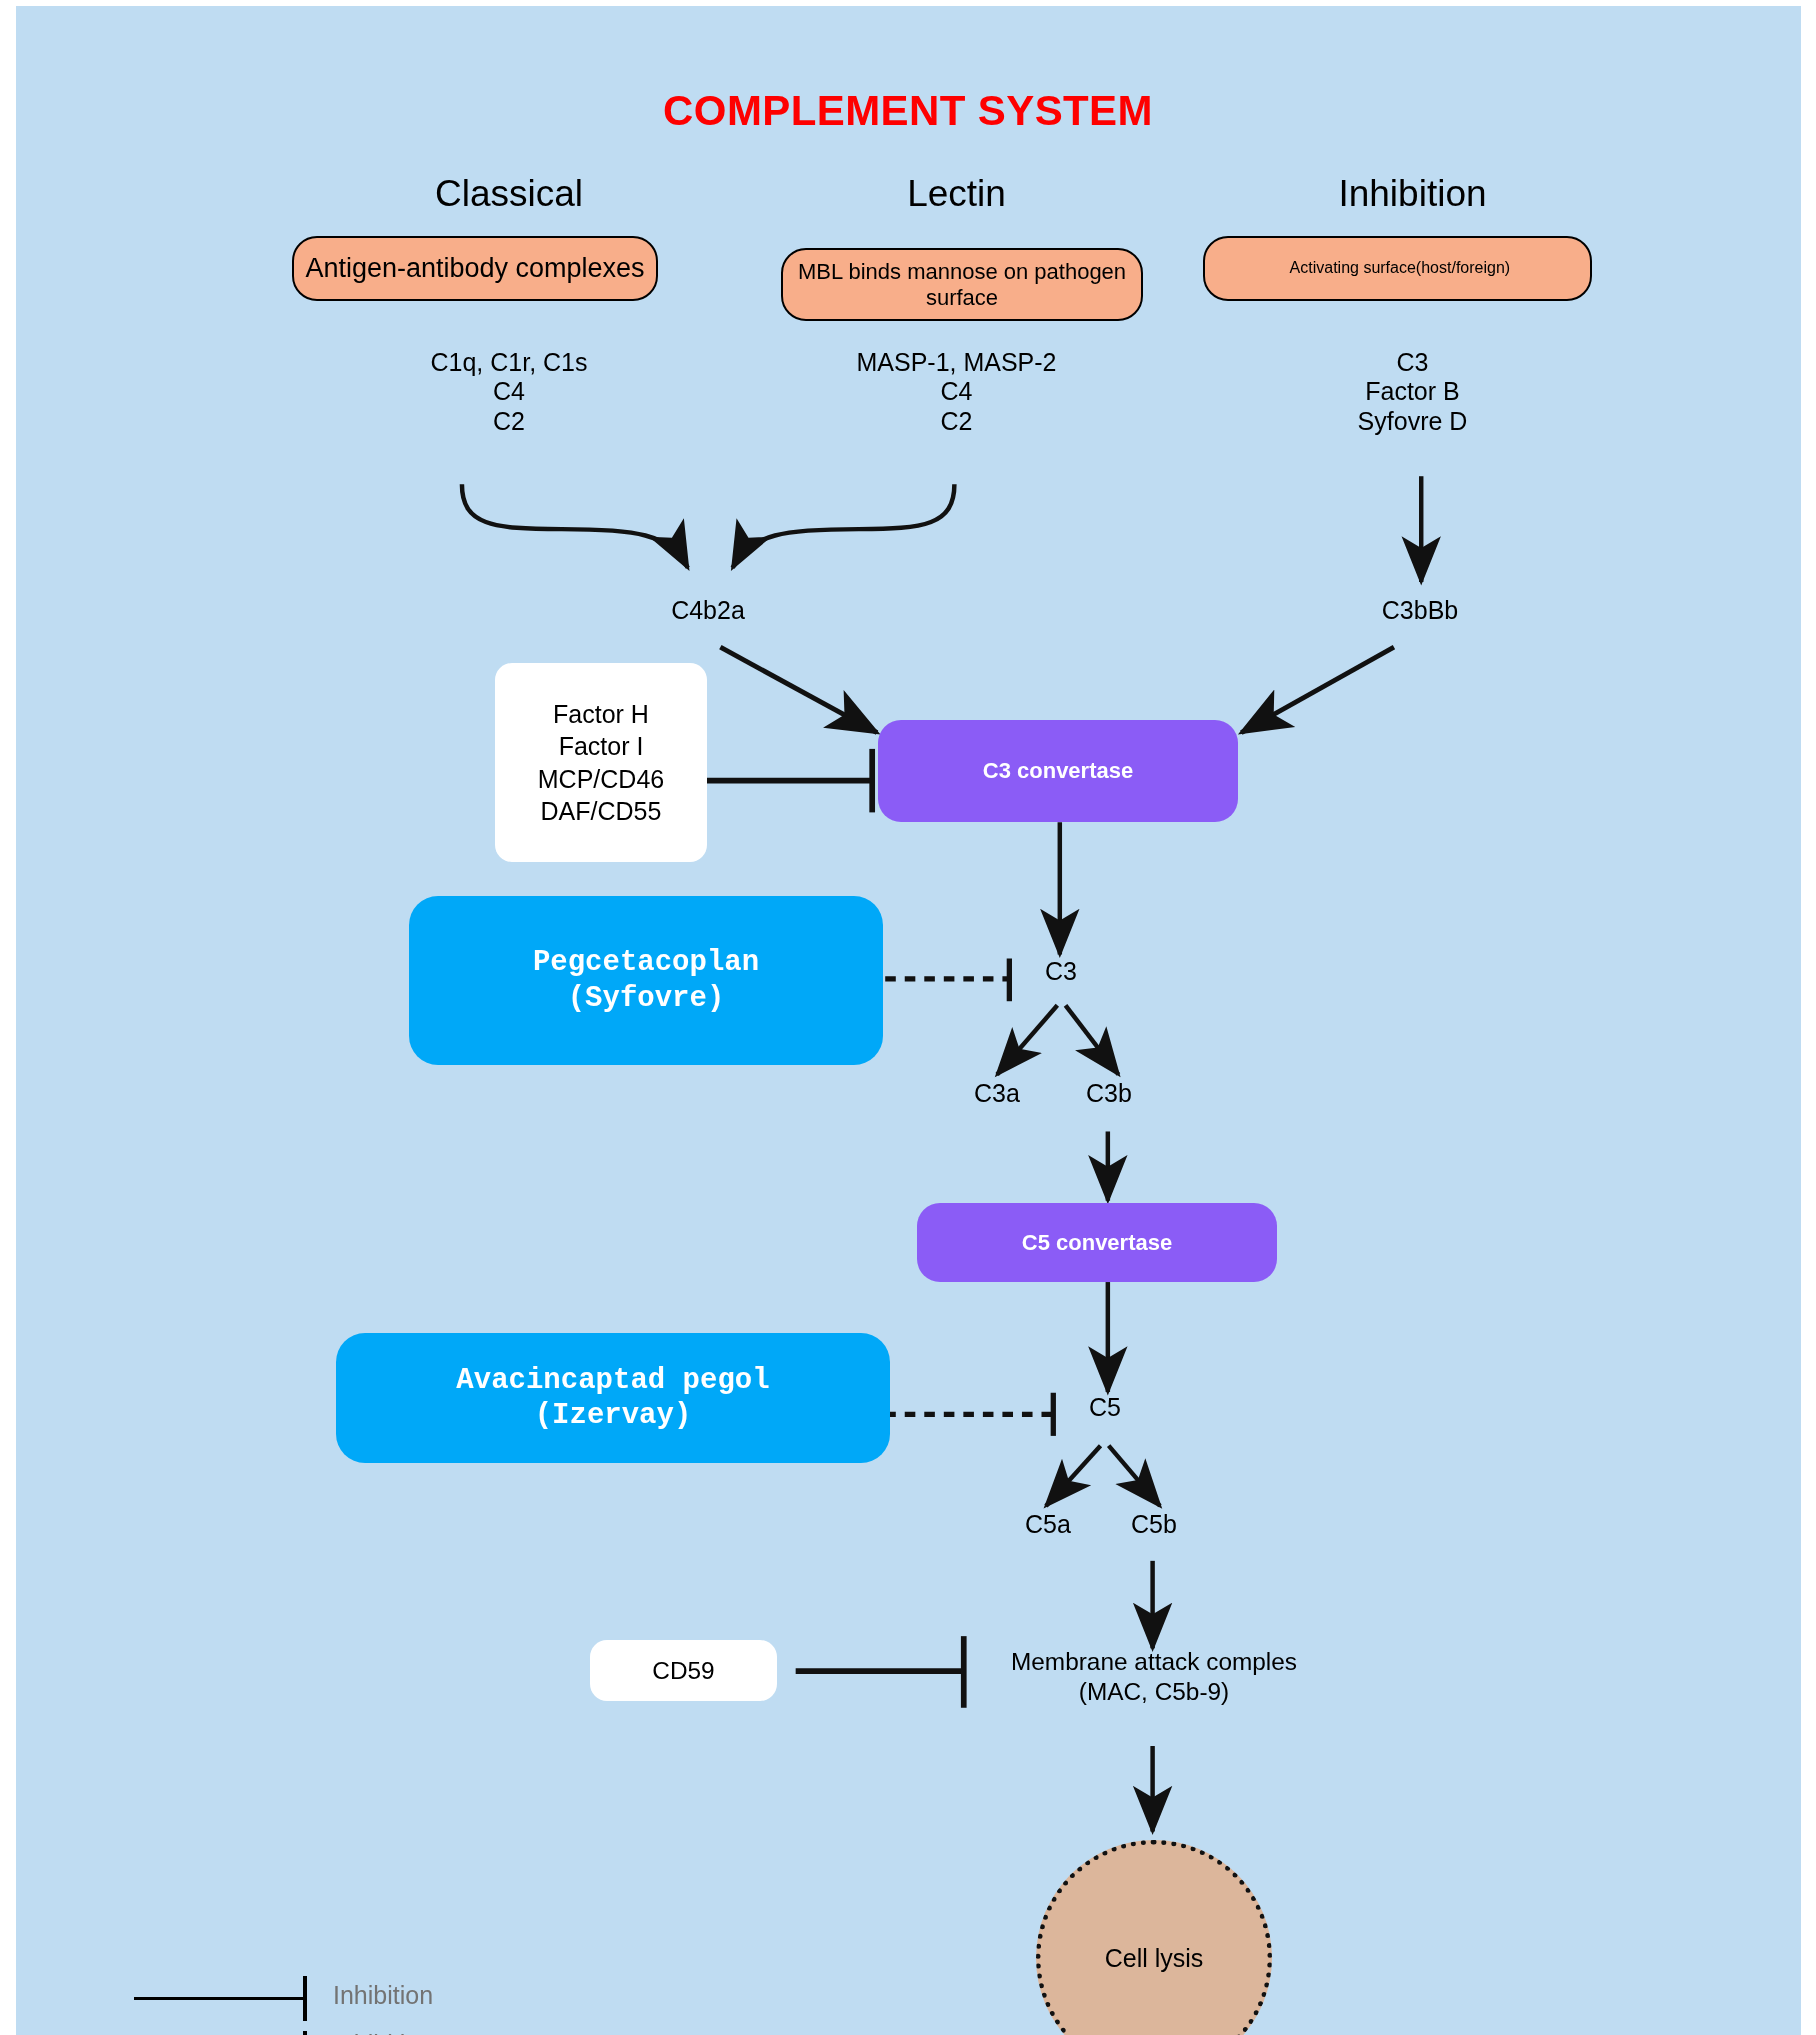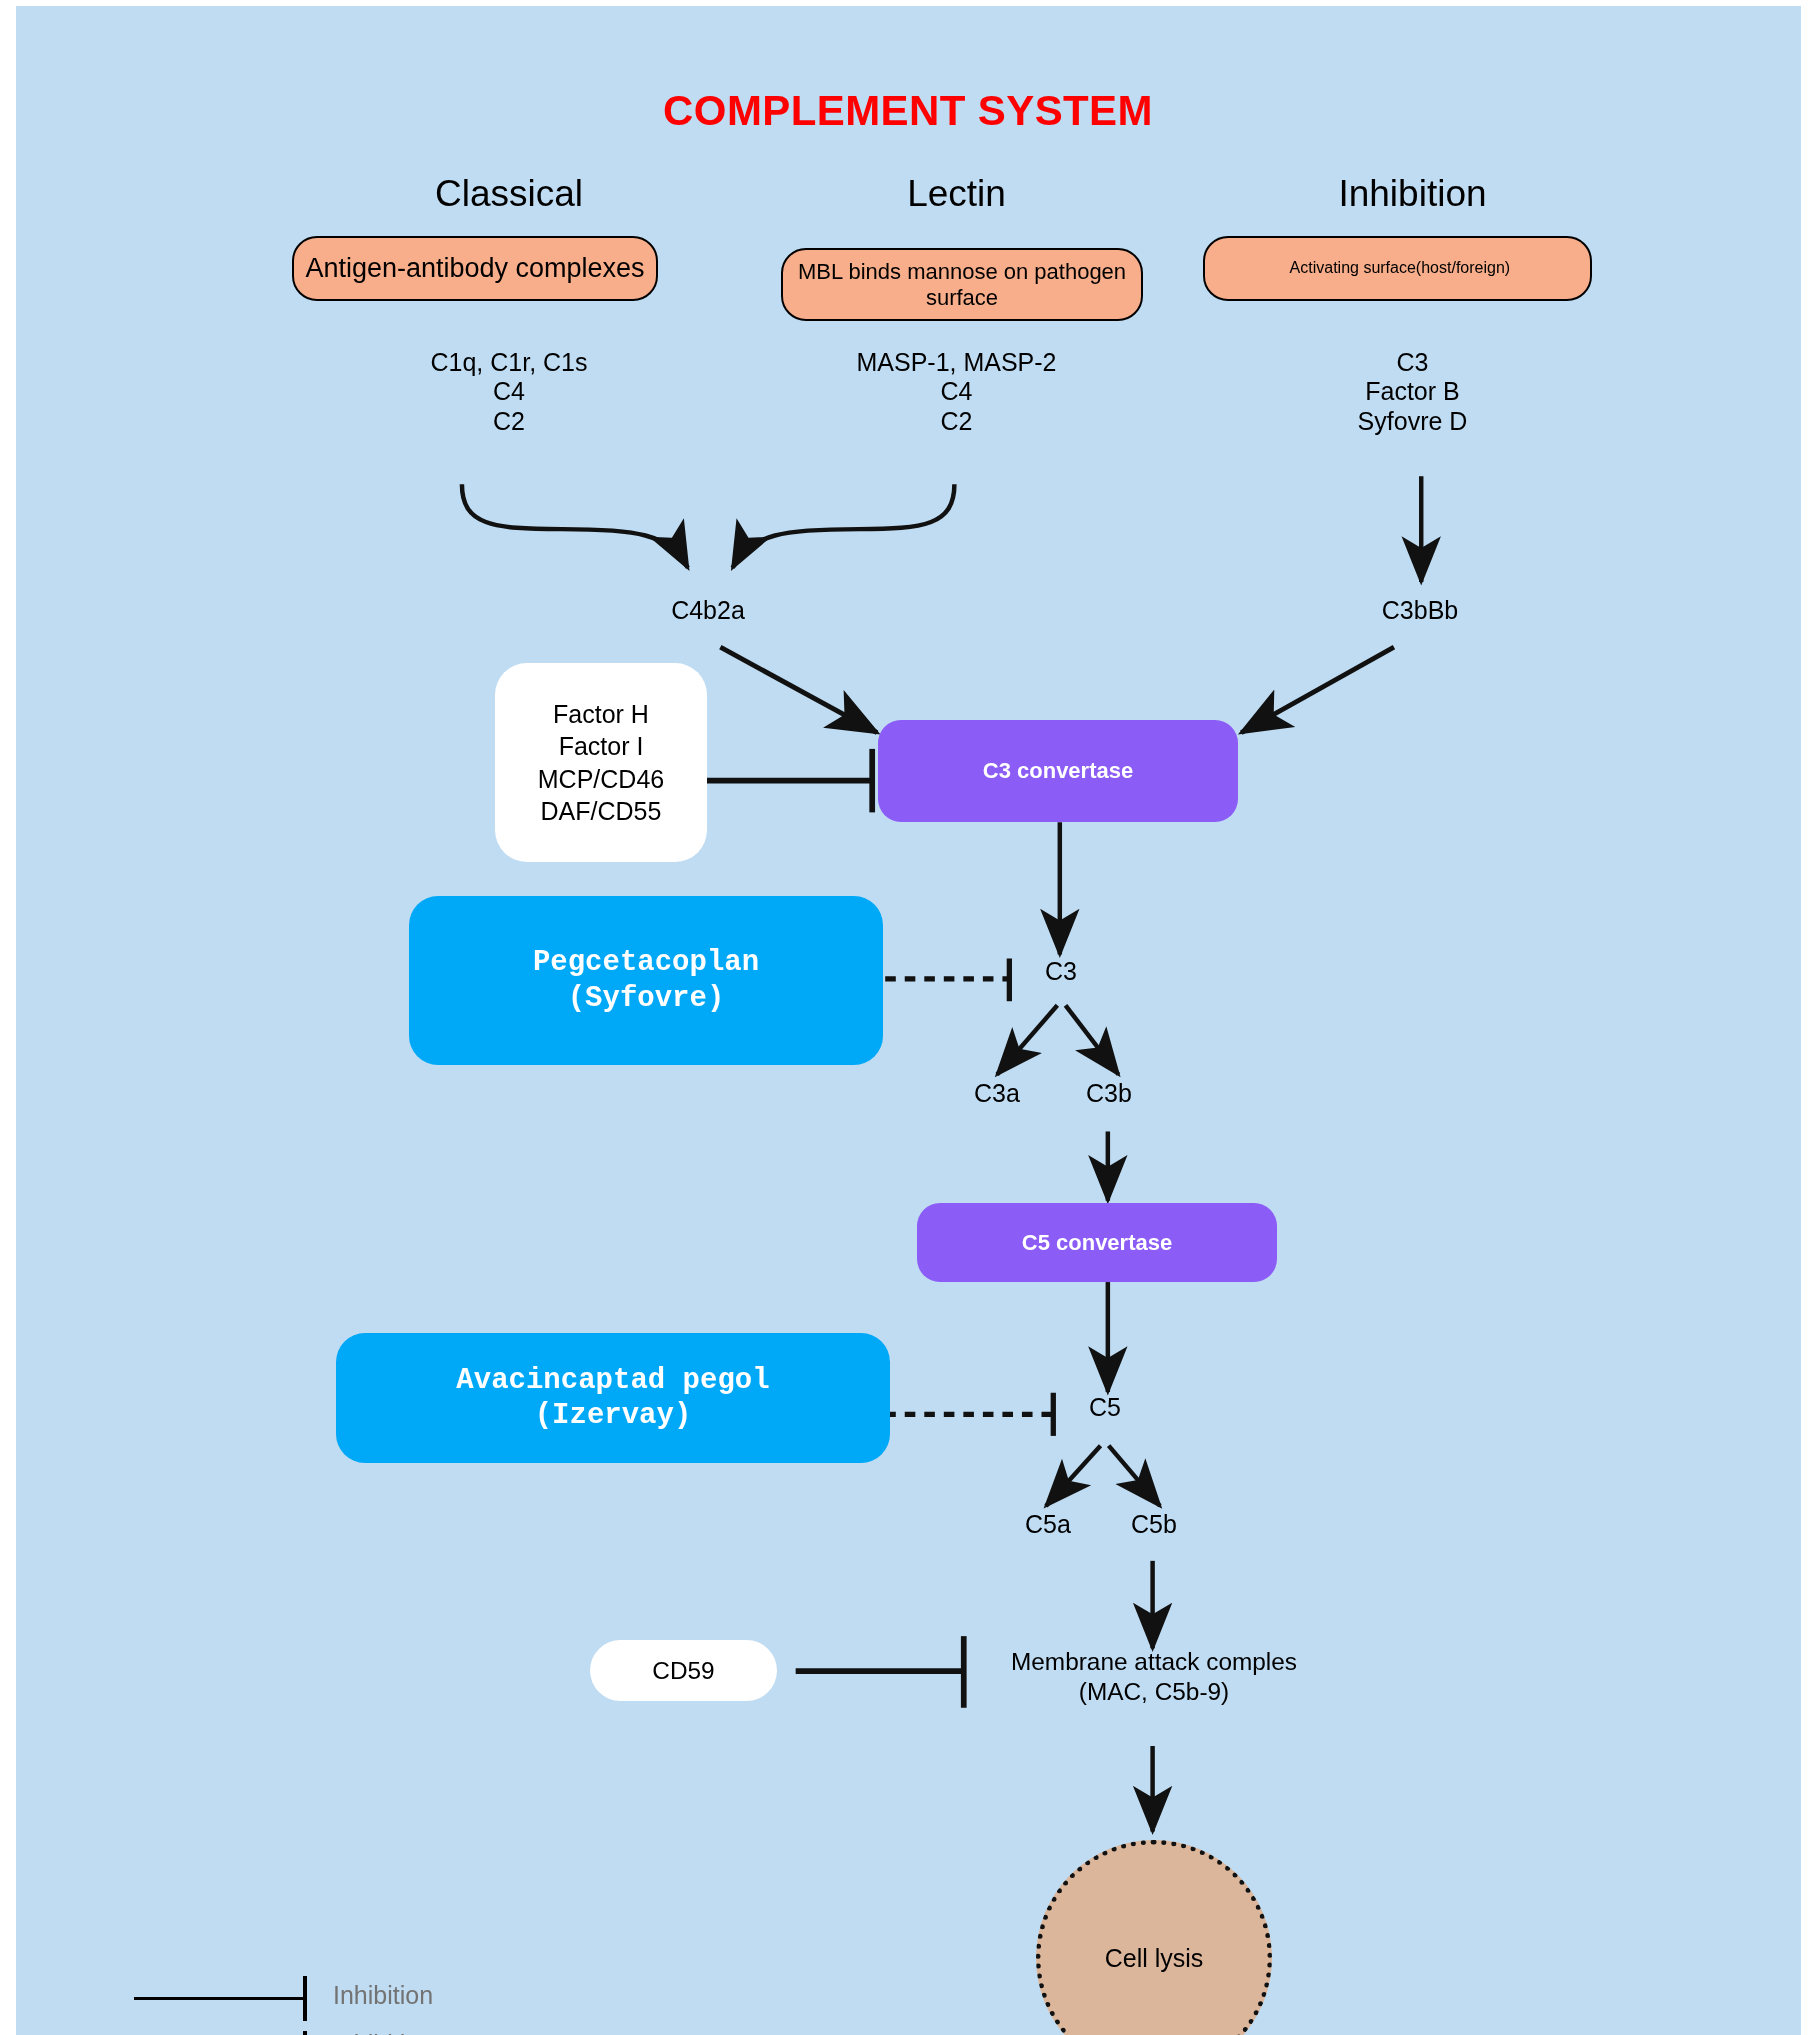--- a/index.html
+++ b/index.html
@@ -105,21 +105,21 @@
     font-weight:bold;
     font-size:29px;
     text-align:center;
     line-height:1.22;
     font-family:Liberation Mono, monospace;
   }
 
   
   .box-white{
     background:#FFFFFF;
-    border-radius:32px;
+    border-radius:17px;
     display:flex;
     flex-direction:column;
     align-items:center;
     justify-content:center;
     color:#000;
     font-size:25px;
     text-align:center;
     line-height:1.30;
   }
   .box-white.single{font-size:24.4px;}

